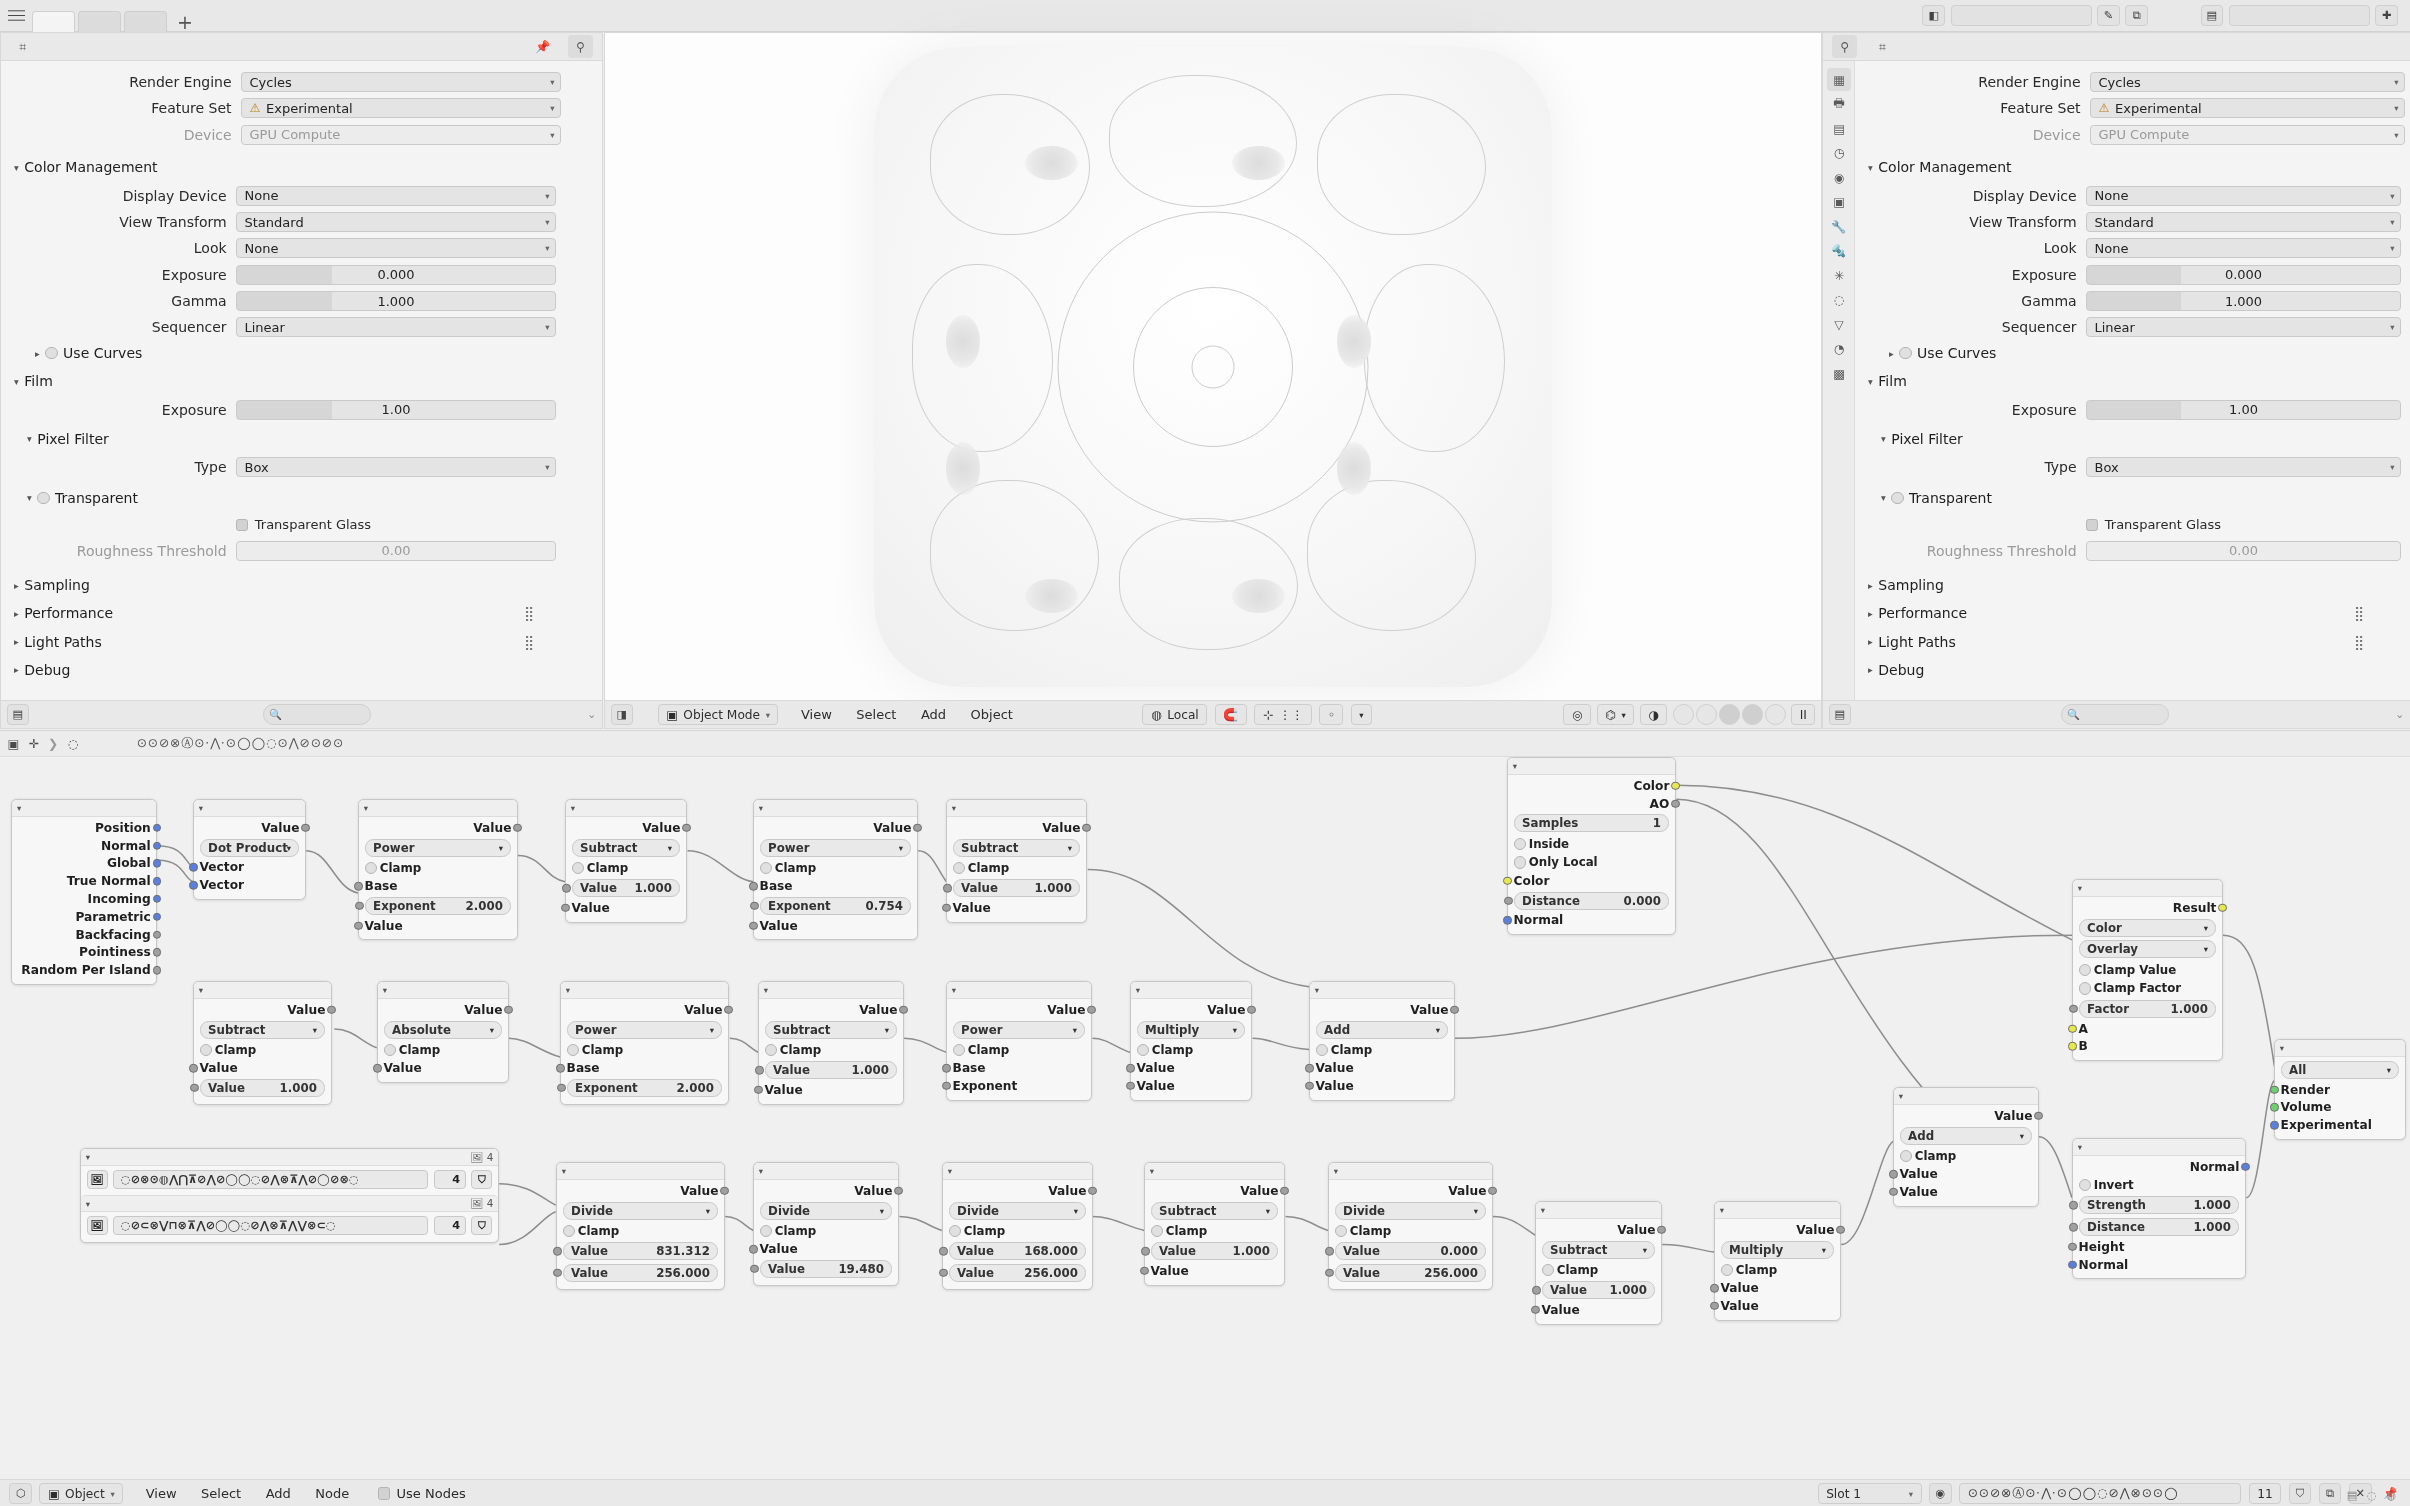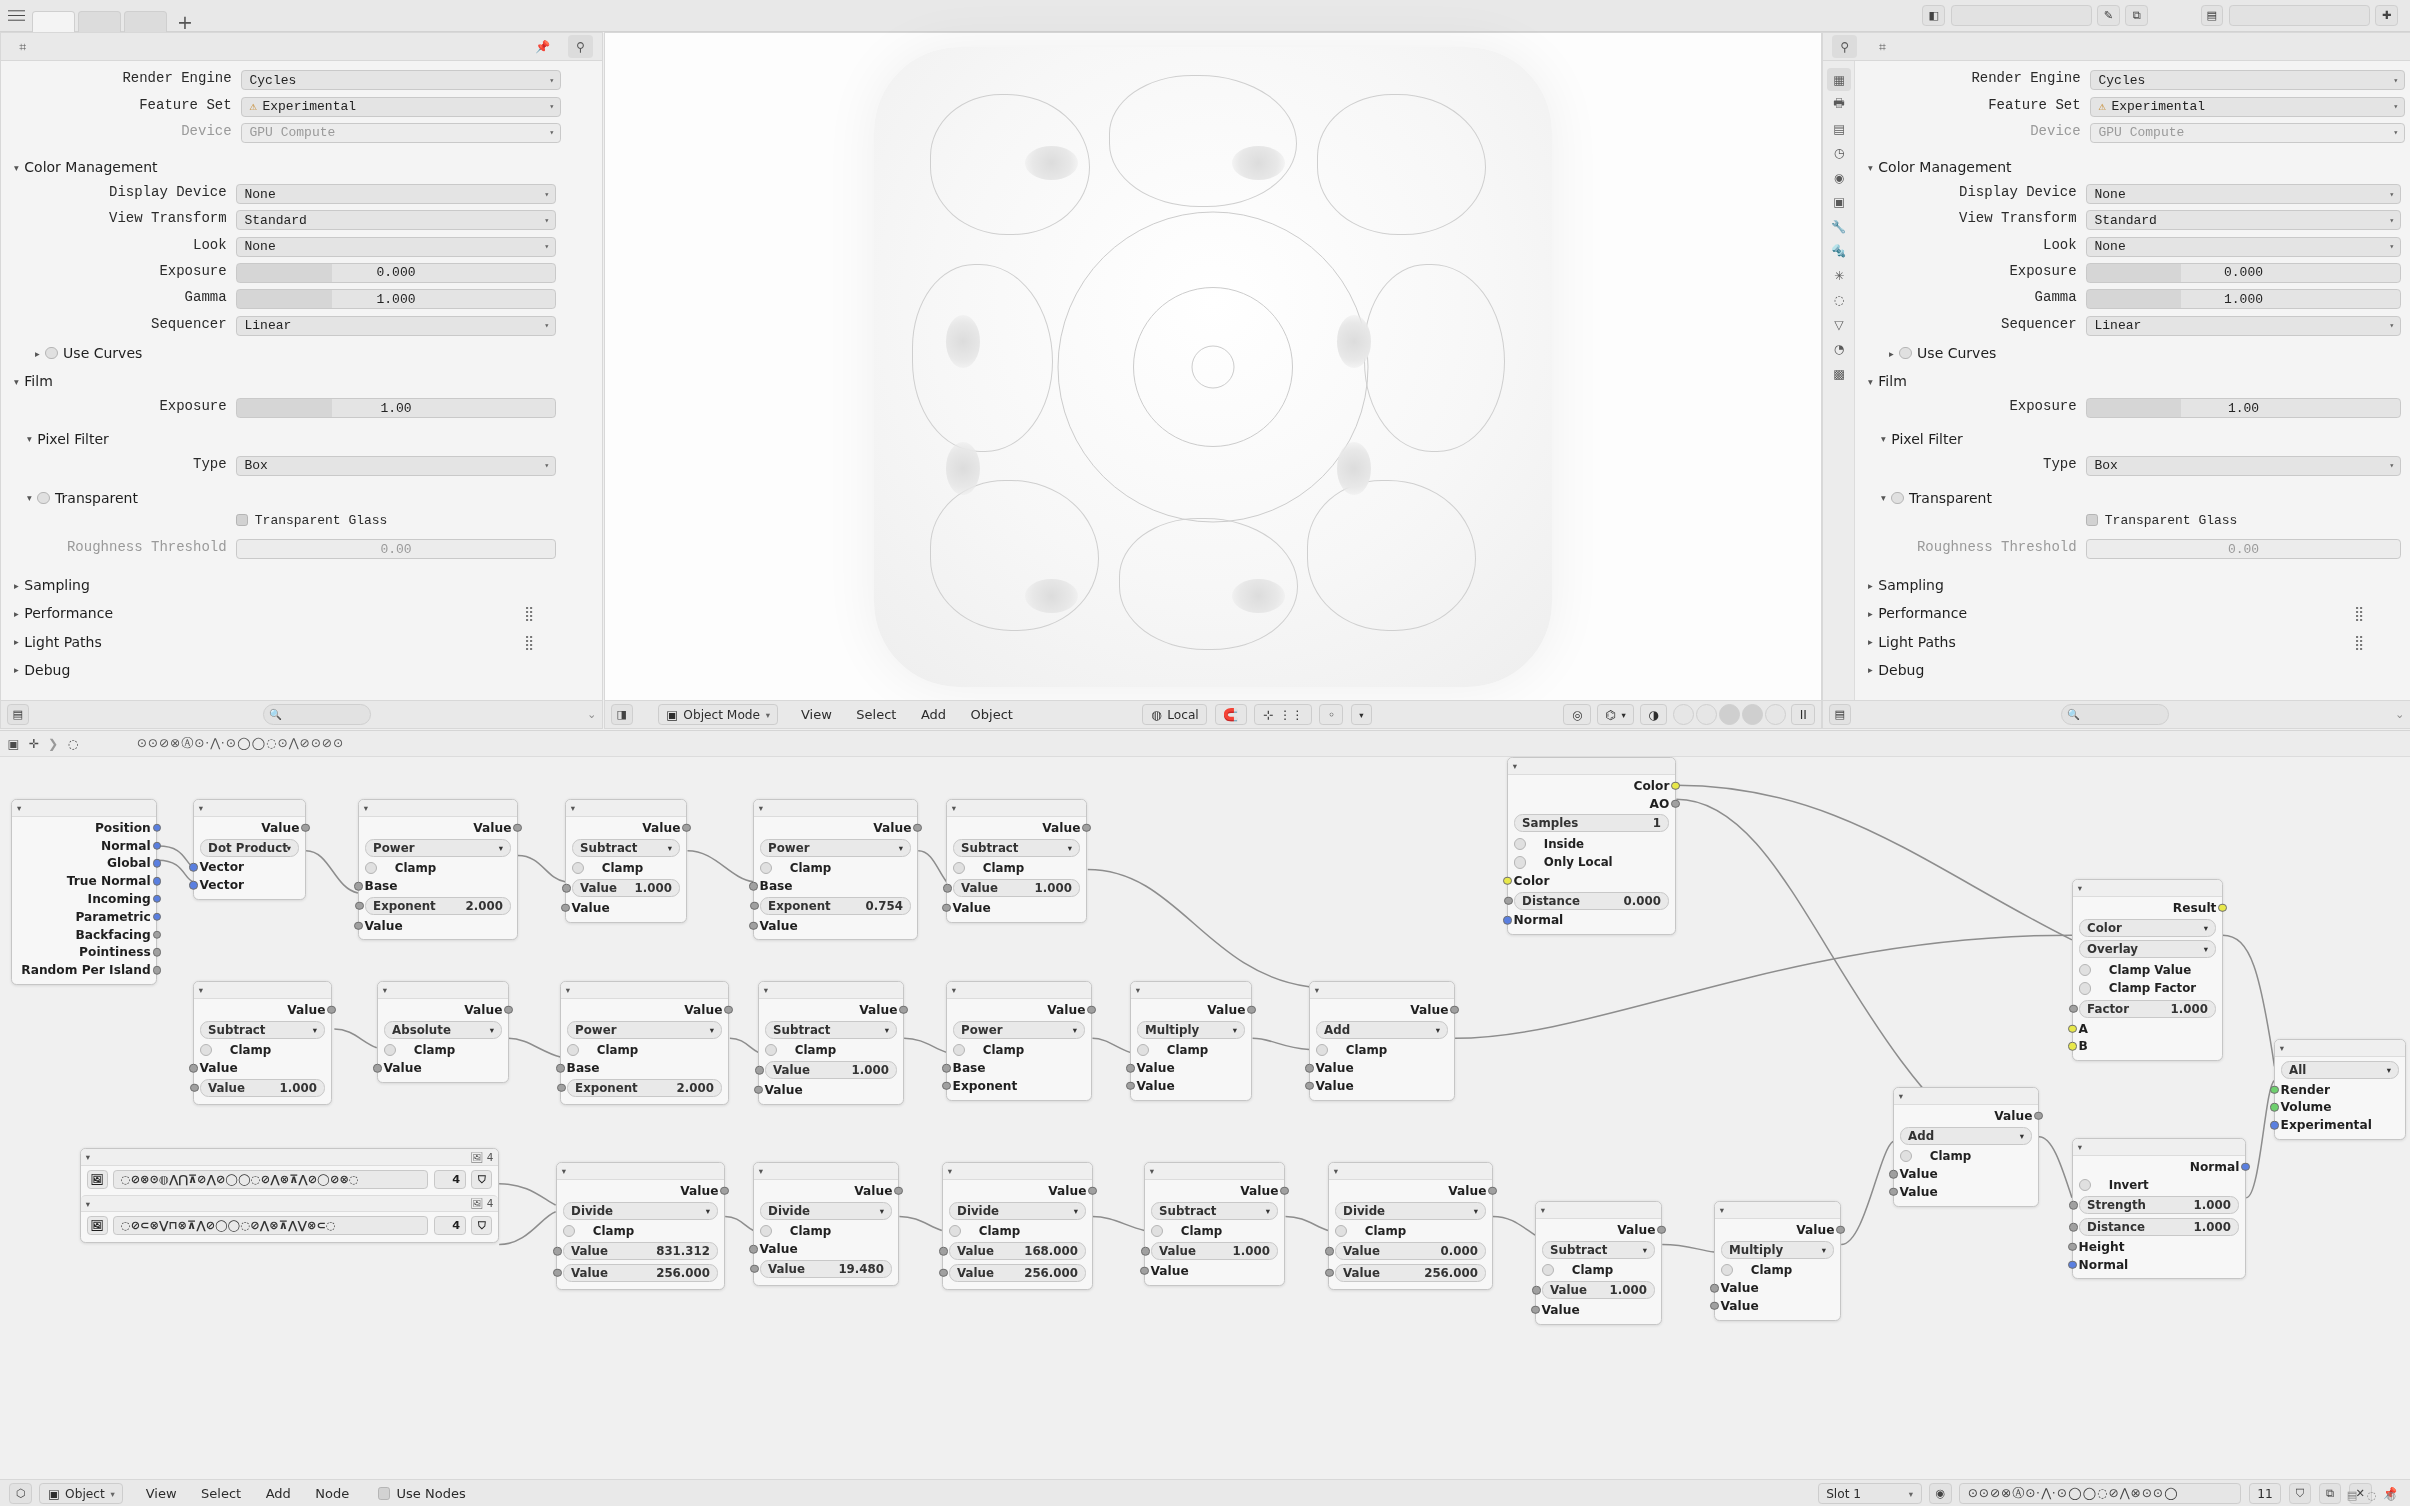--- a/index.html
+++ b/index.html
@@ -45,21 +45,21 @@
     display:flex; align-items:center; padding: 0 5.6px; gap:5.6px;
   }
   .ed-footer {
     position:absolute; left:0; bottom:0; width:100%; height: 28px; background: #e9e9e9;
     border-top: 0.9px solid #d8d8d8; display:flex; align-items:center; padding: 0 5.6px; gap:7.5px;
   }
 
   
   .props { background: #f4f4f4; }
   .props-body { position: absolute; top: 28px; left: 0; right: 0; bottom: 28px; overflow: hidden; }
-  .prow { display:flex; align-items:flex-start; height: 23.5px; margin-bottom: 2.8px; font-family: Liberation Mono, monospace; }
+  .prow { display:flex; align-items:center; height: 23.5px; margin-bottom: 2.8px; }
   .plabel { text-align: right; font-size: 14px; color: #2a2a2a; padding-right: 9.4px; }
   .pfield {
     height: 20px; border: 0.9px solid #c9c9c9; background: #e4e4e4; border-radius: 3.8px;
     display:flex; align-items:center; padding: 0 7.5px; font-size: 13px; color: #232323;
     position: relative;
   }
   .pfield.disabled { color: #9a9a9a; background: #ececec; }
   .pfield.slider { background: linear-gradient(to right, #d6d6d6 0, #d6d6d6 30%, #e4e4e4 30%); justify-content:center; }
   .pfield .val { width:100%; text-align: center; }
   .pfield .arrow { position:absolute; right: 5.6px; font-size: 8.5px; color: #666; }
@@ -129,21 +129,21 @@
   .nsock {
     position: absolute; width: 8.5px; height: 8.5px; border-radius: 50%;
     border: 0.9px solid #6f6f6f; top: 50%; transform: translateY(-50%);
   }
   .nsock.in { left: -10.4px; }
   .nsock.out { right: -10.4px; }
   .s-gray { background: #a0a0a0; }
   .s-yellow { background: #e8e84a; }
   .s-blue { background: #5a7fe0; }
   .s-green { background: #6ed06e; }
-  .chkrow { display:flex; align-items:center; gap:18px; font-size: 11.8px; color: #222; height: 15px; }
+  .chkrow { display:flex; align-items:center; gap:3px; font-size: 11.8px; color: #222; height: 15px; }
   .imgnode-row { display:flex; align-items:center; gap: 5.6px; }
   .imgbtn { width: 21px; height: 19px; border:0.9px solid #c8c8c8; background:#e9e9e9; border-radius: 3.8px; display:flex; align-items:center; justify-content:center; font-size: 10.4px; }
   .imgpath { flex:1; height: 19px; border:0.9px solid #c8c8c8; background:#e9e9e9; border-radius: 3.8px; display:flex; align-items:center; padding: 0 6.6px; font-size: 11.3px; color: #333; overflow:hidden; white-space: nowrap; }
   .imgnum { width: 32px; height: 19px; border:0.9px solid #c8c8c8; background:#e9e9e9; border-radius: 3.8px; display:flex; align-items:center; justify-content:flex-end; padding-right: 4.7px; font-size: 11.3px; }
   svg.wires { position:absolute; inset:0; width: 100%; height: 100%; pointer-events: none; }
 
   
   .statusbar {
     position:absolute; left:0; bottom:0; width: 2411px; height: 28px; background: #e9e9e9;
     border-top: 0.9px solid #d8d8d8; display:flex; align-items:center; padding: 0 9.4px; gap: 7.5px; font-size: 12.2px; color: #3a3a3a;

